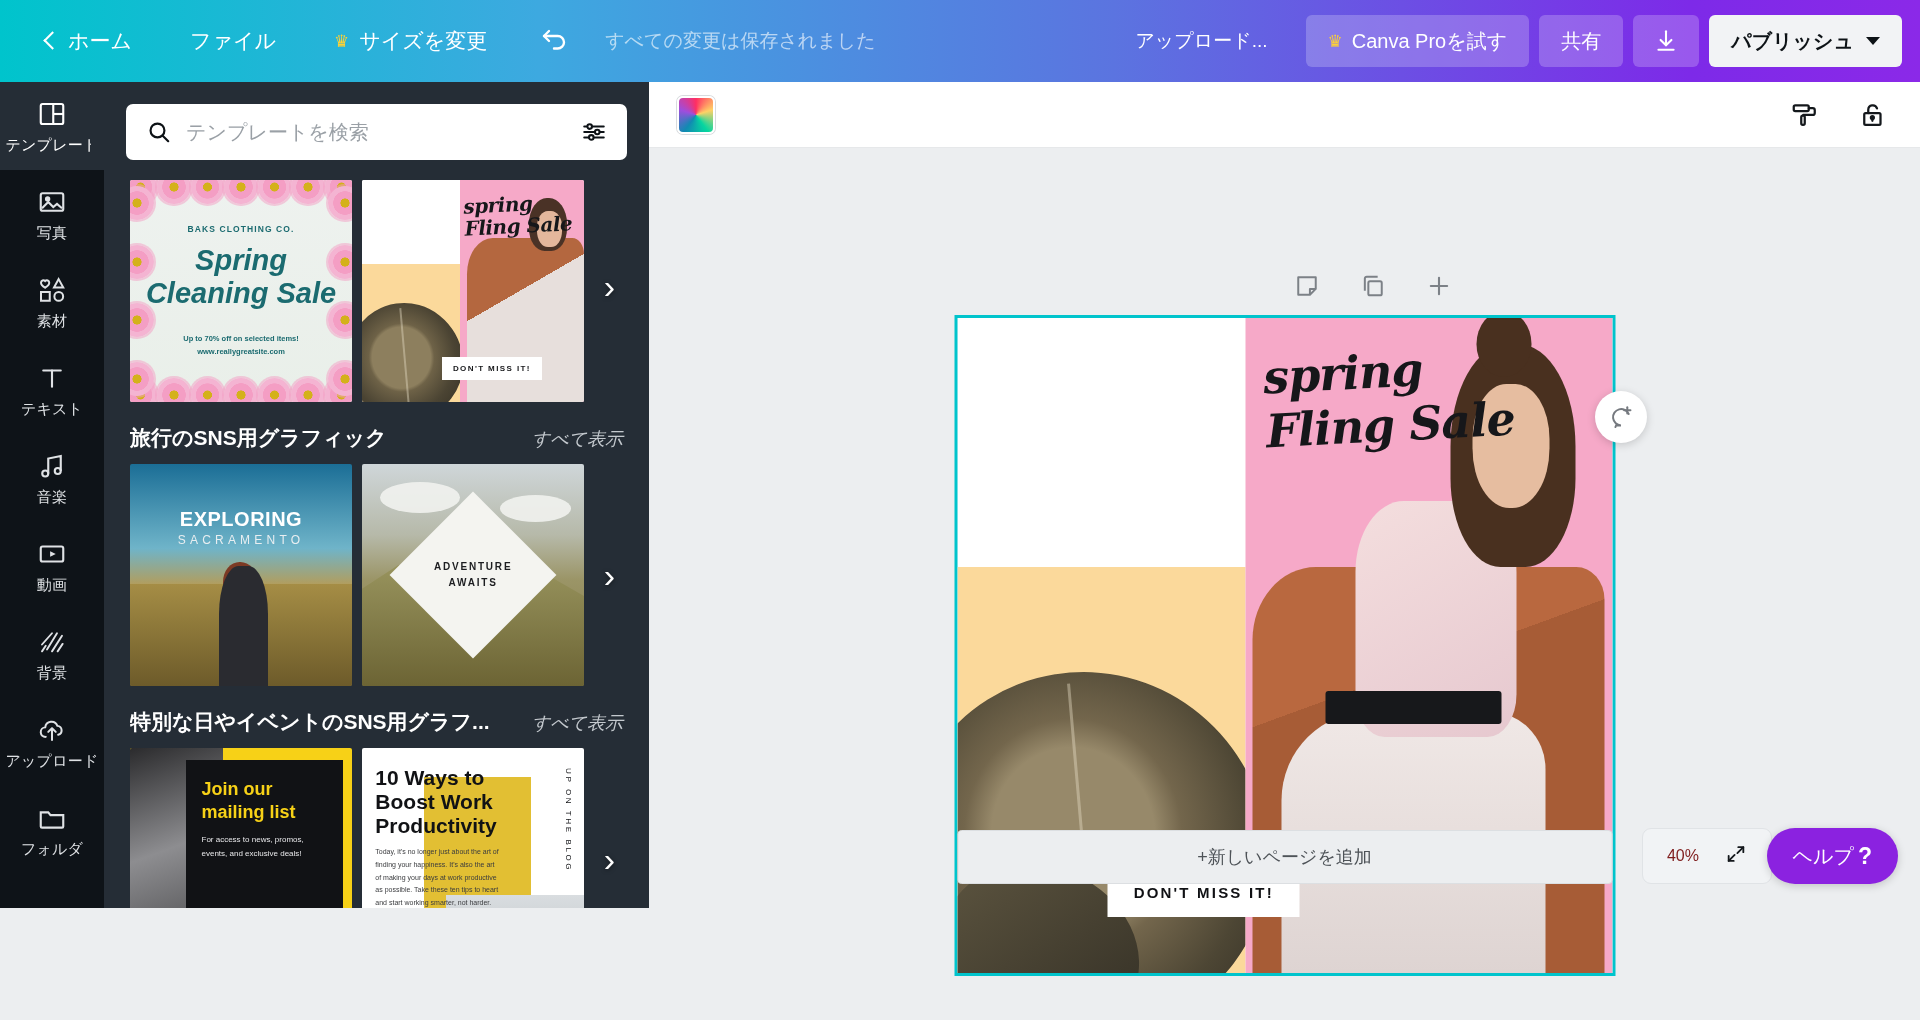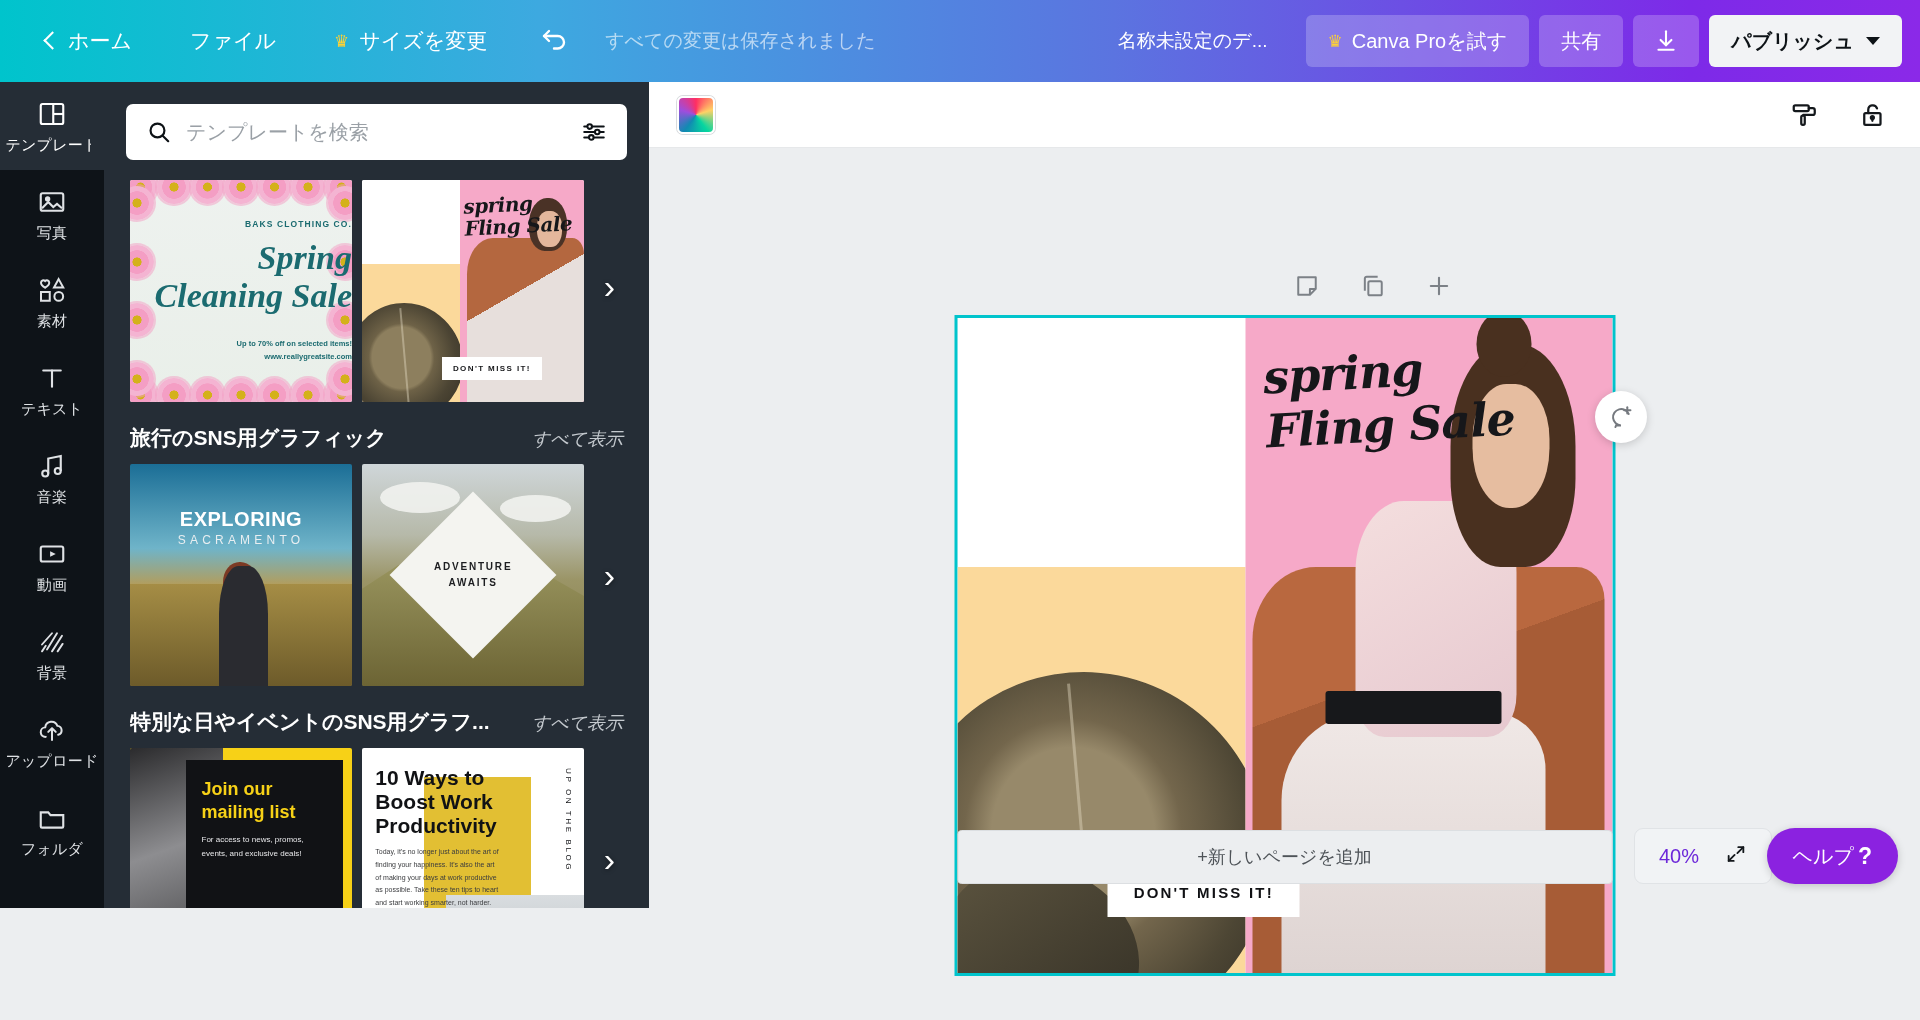--- a/index.html
+++ b/index.html
@@ -130,23 +130,23 @@
 
   
   .t-spring-clean { background: linear-gradient(#eef2ef,#e9efe9); position: relative; }
   .flower-row { position: absolute; left: -6px; right: -6px; display: flex; justify-content: space-around; }
   .flower-row.top { top: -10px; } .flower-row.bot { bottom: -10px; }
   .flower-col { position: absolute; top: -6px; bottom: -6px; display: flex; flex-direction: column; justify-content: space-around; }
   .flower-col.l { left: -10px; } .flower-col.r { right: -10px; }
   .fl { width: 34px; height: 34px; border-radius: 50%;
         background: radial-gradient(circle at 50% 50%, #d4b11a 0 18%, #f49ec4 20% 48%, #f4b4d2 50% 100%);
         box-shadow: 0 0 0 2px rgba(244,158,196,.5); }
-  .sc-text { position: absolute; left: 0; right: 0; top: 50%; transform: translateY(-50%); text-align: right; }
+  .sc-text { position: absolute; left: 0; right: 0; top: 50%; transform: translateY(-50%); text-align: center; }
   .sc-brand { font-size: 8.5px; letter-spacing: 1.1px; color: #1b6b70; font-weight: 700; }
-  .sc-title { font-family: Liberation Serif, serif; font-style: italic; font-size: 34px; color: #1b6b70; margin: 10px 0 23px; font-weight: 700; }
+  .sc-title { font-family: Liberation Sans, sans-serif; font-style: italic; font-size: 29px; color: #1b6b70; margin: 10px 0 23px; font-weight: 700; }
   .sc-sub { font-size: 7.5px; color: #1b6b70; line-height: 1.7; font-weight: 700; }
 
   .t-fling { display: flex; position: relative; background: #fff; }
   .fl-left { width: 44%; display: flex; flex-direction: column; }
   .fl-white { height: 38%; background: #fff; }
   .fl-cream { flex: 1; background: #fbd99b; position: relative; overflow: hidden; }
   .leaf {
     position: absolute; width: 120%; height: 86%; left: -16%; bottom: -14%;
     background: radial-gradient(ellipse at 48% 46%, #8d7f5e 0 34%, #6e6247 38%, #4b4433 62%, #2e2a20 100%);
     border-radius: 50% 50% 50% 50% / 52% 52% 48% 48%;
@@ -284,21 +284,21 @@
     bottom: 24px; width: 655px; height: 54px;
     border: 1px solid #dcdfe2; border-radius: 4px; background: #eceef0;
     display: flex; align-items: center; justify-content: center;
     color: #4e5358; font-size: 18px; cursor: pointer;
   }
 
   .zoom-box {
     position: absolute; right: 148px; bottom: 24px;
     height: 56px; background: #f1f3f5; border: 1px solid #e0e3e6; border-radius: 9px;
     display: flex; align-items: center; gap: 26px; padding: 0 24px;
-    font-size: 20px; color: #6d28d9; cursor: pointer; text-align: center;
+    font-size: 16px; color: #7f1d1d; cursor: pointer; text-align: center;
   }
   .help-btn {
     position: absolute; right: 22px; bottom: 24px;
     height: 56px; padding: 0 26px; border-radius: 28px; background: #8b22e0;
     color: #fff; font-size: 20px; display: flex; align-items: center; gap: 4px;
     cursor: pointer; box-shadow: 0 2px 8px rgba(0,0,0,.18);
   }
   .help-q { font-size: 23px; font-weight: 700; }
 </style>
 </head>
@@ -322,21 +322,21 @@
       <div class="tb-btn undo-btn" style="margin-left:22px;">
         <svg class="rail-ico" viewBox="0 0 24 24" fill="none" stroke="#ffffff" stroke-width="1.9" stroke-linecap="round" stroke-linejoin="round">
           <path d="M4 8h11a5 5 0 0 1 0 10h-3"></path>
             <polyline points="8 4 4 8 8 12"></polyline>
         </svg>
       </div>
       <div class="saved-text">すべての変更は保存されました</div>
     </div>
 
     <div class="tb-right">
-      <div class="doc-title">名称未設定のデ...</div>
+      <div class="doc-title">アップロード...</div>
       <div class="pill">
         <span class="crown">♛</span>
         <span>Canva Proを試す</span>
       </div>
       <div class="pill">
         <span>共有</span>
       </div>
       <div class="pill icon-only">
         <svg width="26" height="26" viewBox="0 0 24 24" fill="none" stroke="#fff" stroke-width="1.9" stroke-linecap="round" stroke-linejoin="round">
           <line x1="12" y1="3" x2="12" y2="16"></line>

